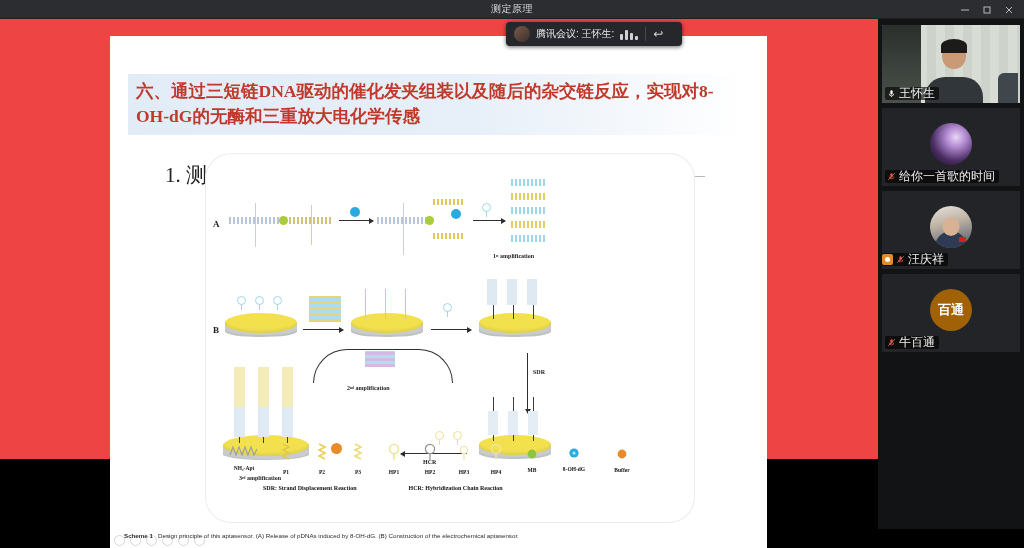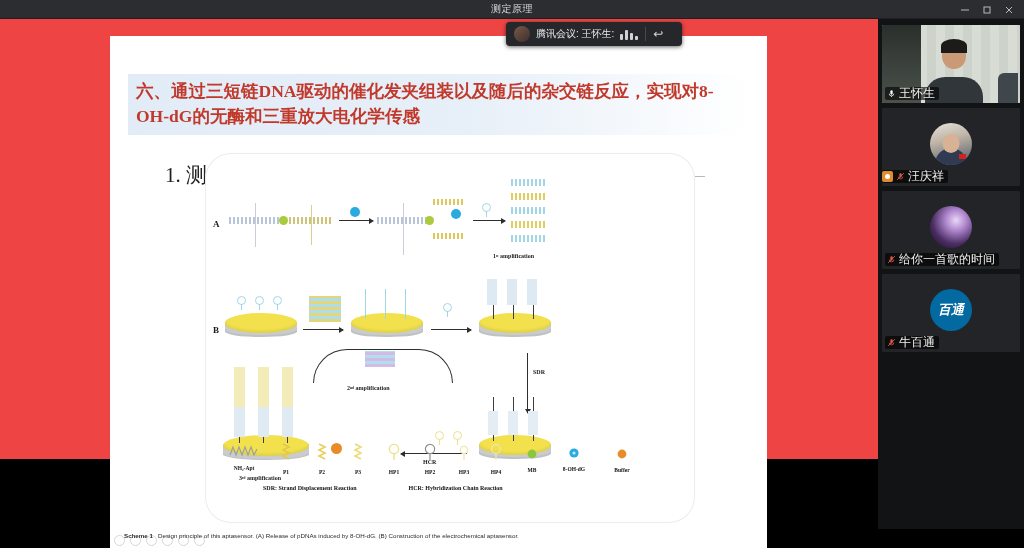--- a/index.html
+++ b/index.html
@@ -115,21 +115,21 @@
                background: rgba(0,0,0,.62); display: flex; align-items: center; gap: 3px;
                color: #f0f0f0; font-size: 12px; white-space: nowrap; border-radius: 2px; }
   .mic { width: 9px; height: 9px; flex: 0 0 auto; }
   .host-badge { width: 11px; height: 11px; background: #e08b2e; border-radius: 2px; flex: 0 0 auto;
                 display:flex; align-items:center; justify-content:center; }
   .host-badge span { display:block; width:5px; height:5px; border-radius:50%; background:#fff; }
 
   .avatar-circle { position: absolute; left: 50%; top: 46%; transform: translate(-50%,-50%);
                    width: 42px; height: 42px; border-radius: 50%; display: flex; align-items: center;
                    justify-content: center; color: #fff; font-size: 13px; font-weight: 700; }
-  .avatar-blue { background: #0369a1; font-style: italic; }
+  .avatar-blue { background: #a16207; }
   .avatar-moon { background: radial-gradient(circle at 62% 34%, #e9d7f5 0%, #b28ad1 26%, #4b2d63 62%, #140a20 100%); }
   .avatar-photo { background: linear-gradient(165deg,#e8e3dd 0%, #bfb4a6 40%, #4c5566 100%); overflow:hidden; position:relative; }
   .avatar-photo .head { position:absolute; left:50%; top:26%; transform:translateX(-50%);
                         width:17px; height:19px; border-radius:50%; background:#d8b294; }
   .avatar-photo .body { position:absolute; left:50%; bottom:0; transform:translateX(-50%);
                         width:32px; height:17px; border-radius:16px 16px 0 0; background:#2f3b52; }
   .avatar-photo .flag { position:absolute; right:6px; bottom:6px; width:7px; height:5px; background:#d0231f; }
   .avatar-anime { background: #efeef4; overflow:hidden; position:relative; }
   .avatar-anime .hair { position:absolute; left:50%; top:8%; transform:translateX(-50%);
                         width:30px; height:32px; border-radius:50% 50% 42% 42%; background:#cfcbe0; }
@@ -459,47 +459,47 @@
         <svg class="mic" viewBox="0 0 12 12">
           <rect x="4.5" y="1.5" width="3" height="6" rx="1.5" fill="#fff"></rect>
           <path d="M3 6.2a3 3 0 0 0 6 0" fill="none" stroke="#fff" stroke-width="1"></path>
           <line x1="6" y1="9.2" x2="6" y2="10.6" stroke="#fff" stroke-width="1"></line>
         </svg>
         <span>王怀生</span>
       </div>
     </div>
 
     <div class="tile">
-      <div class="avatar-circle avatar-photo">
-        <div class="body"></div>
-          <div class="head"></div>
-          <div class="flag"></div>
-      </div>
-      <div class="tile-name" style="left:0; padding-left:0;">
-        <div class="host-badge">
-            <span></span>
-          </div>
-        <svg class="mic" viewBox="0 0 12 12">
-          <rect x="4.5" y="1.5" width="3" height="6" rx="1.5" fill="#e05a4a"></rect>
-          <path d="M3 6.2a3 3 0 0 0 6 0" fill="none" stroke="#e05a4a" stroke-width="1"></path>
-          <line x1="1.5" y1="10.5" x2="10.5" y2="1.5" stroke="#e05a4a" stroke-width="1.2"></line>
-        </svg>
-        <span>汪庆祥</span>
-      </div>
-    </div>
-
-    <div class="tile">
       <div class="avatar-circle avatar-moon"></div>
       <div class="tile-name">
         <svg class="mic" viewBox="0 0 12 12">
           <rect x="4.5" y="1.5" width="3" height="6" rx="1.5" fill="#e05a4a"></rect>
           <path d="M3 6.2a3 3 0 0 0 6 0" fill="none" stroke="#e05a4a" stroke-width="1"></path>
           <line x1="1.5" y1="10.5" x2="10.5" y2="1.5" stroke="#e05a4a" stroke-width="1.2"></line>
         </svg>
         <span>给你一首歌的时间</span>
+      </div>
+    </div>
+
+    <div class="tile">
+      <div class="avatar-circle avatar-photo">
+        <div class="body"></div>
+          <div class="head"></div>
+          <div class="flag"></div>
+      </div>
+      <div class="tile-name" style="left:0; padding-left:0;">
+        <div class="host-badge">
+            <span></span>
+          </div>
+        <svg class="mic" viewBox="0 0 12 12">
+          <rect x="4.5" y="1.5" width="3" height="6" rx="1.5" fill="#e05a4a"></rect>
+          <path d="M3 6.2a3 3 0 0 0 6 0" fill="none" stroke="#e05a4a" stroke-width="1"></path>
+          <line x1="1.5" y1="10.5" x2="10.5" y2="1.5" stroke="#e05a4a" stroke-width="1.2"></line>
+        </svg>
+        <span>汪庆祥</span>
       </div>
     </div>
 
     <div class="tile">
       <div class="avatar-circle avatar-blue">百通</div>
       <div class="tile-name">
         <svg class="mic" viewBox="0 0 12 12">
           <rect x="4.5" y="1.5" width="3" height="6" rx="1.5" fill="#e05a4a"></rect>
           <path d="M3 6.2a3 3 0 0 0 6 0" fill="none" stroke="#e05a4a" stroke-width="1"></path>
           <line x1="1.5" y1="10.5" x2="10.5" y2="1.5" stroke="#e05a4a" stroke-width="1.2"></line>

